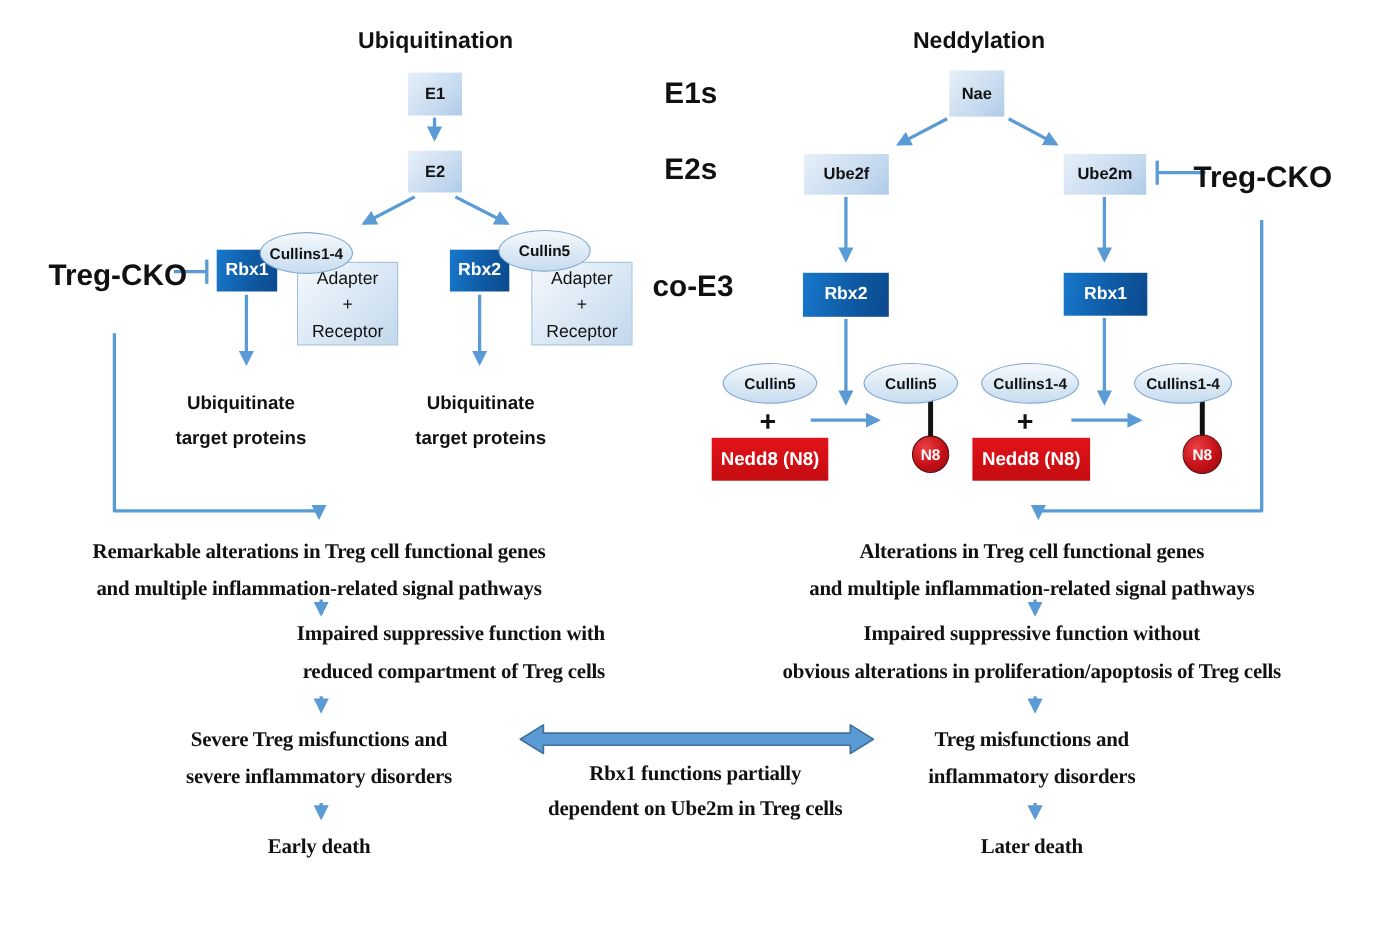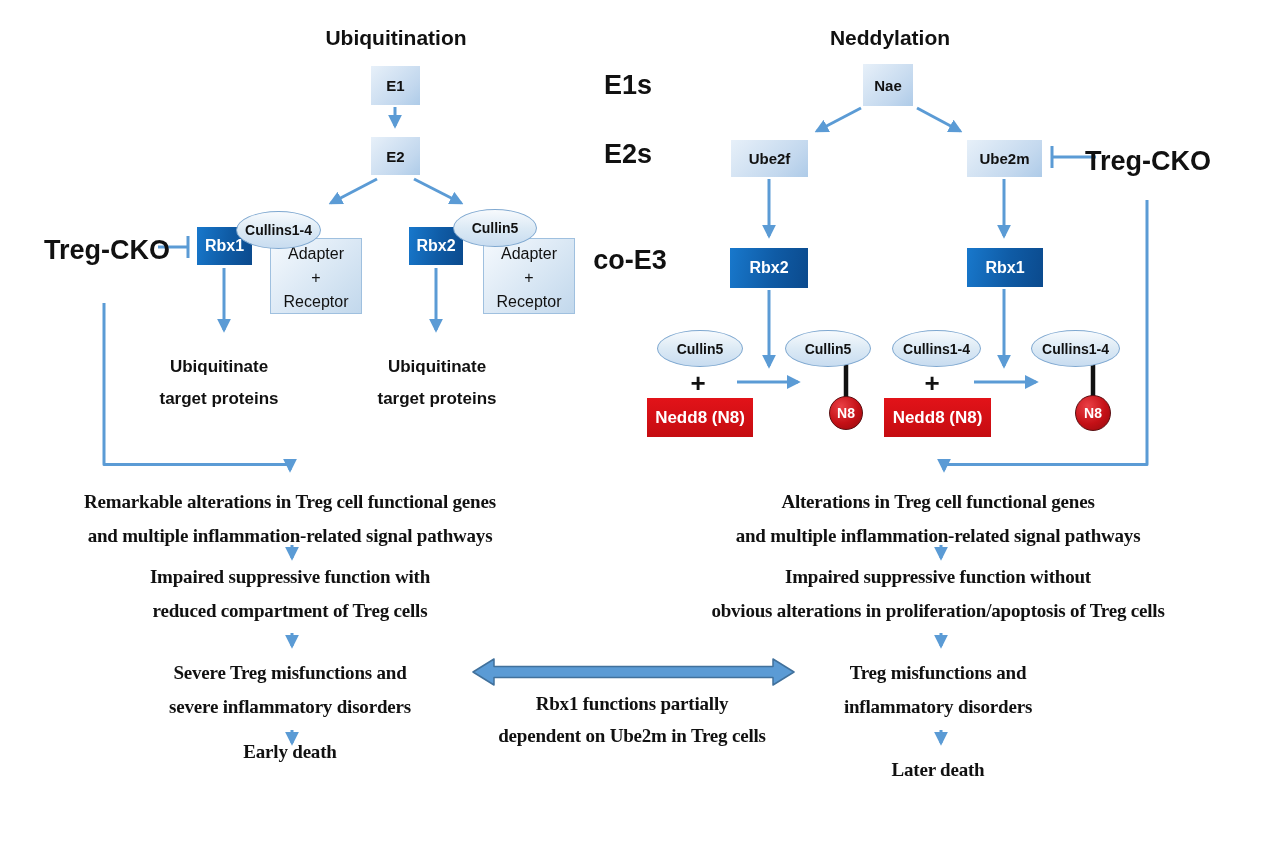--- a/index.html
+++ b/index.html
@@ -145,29 +145,29 @@
   <div class="abs ellipse ctr" style="left:892px;top:330px;width:89px;height:37px;">Cullins1-4</div>
   <div class="abs sans-b plus ctr" style="left:912px;top:366px;width:40px;">+</div>
   <div class="abs box-red ctr" style="left:884px;top:398px;width:107px;height:39px;">Nedd8 (N8)</div>
   <div class="abs ellipse ctr" style="left:1031px;top:330px;width:89px;height:37px;">Cullins1-4</div>
   <div class="abs circle-red ctr" style="left:1075px;top:395px;width:36px;height:36px;">N8</div>
 
   <div class="abs serif-b flow" style="left:30px;top:485px;width:520px;">
     <div>Remarkable alterations in Treg cell functional genes</div>
     <div>and multiple inflammation-related signal pathways</div>
   </div>
-  <div class="abs serif-b flow" style="left:30px;top:560px;width:520px;">
+  <div class="abs serif-b flow" style="left:30px;top:560px;width:520px;text-align:right;">
     <div>Impaired suppressive function with</div>
     <div>reduced compartment of Treg cells</div>
   </div>
   <div class="abs serif-b flow" style="left:30px;top:656px;width:520px;">
     <div>Severe Treg misfunctions and</div>
     <div>severe inflammatory disorders</div>
   </div>
-  <div class="abs serif-b flow" style="left:30px;top:735px;width:520px;">Early death</div>
+  <div class="abs serif-b flow" style="left:30px;top:753px;width:520px;">Early death</div>
 
   <div class="abs serif-b flow" style="left:678px;top:485px;width:520px;">
     <div>Alterations in Treg cell functional genes</div>
     <div>and multiple inflammation-related signal pathways</div>
   </div>
   <div class="abs serif-b flow" style="left:678px;top:560px;width:520px;">
     <div>Impaired suppressive function without</div>
     <div>obvious alterations in proliferation/apoptosis of Treg cells</div>
   </div>
   <div class="abs serif-b flow" style="left:678px;top:656px;width:520px;">

